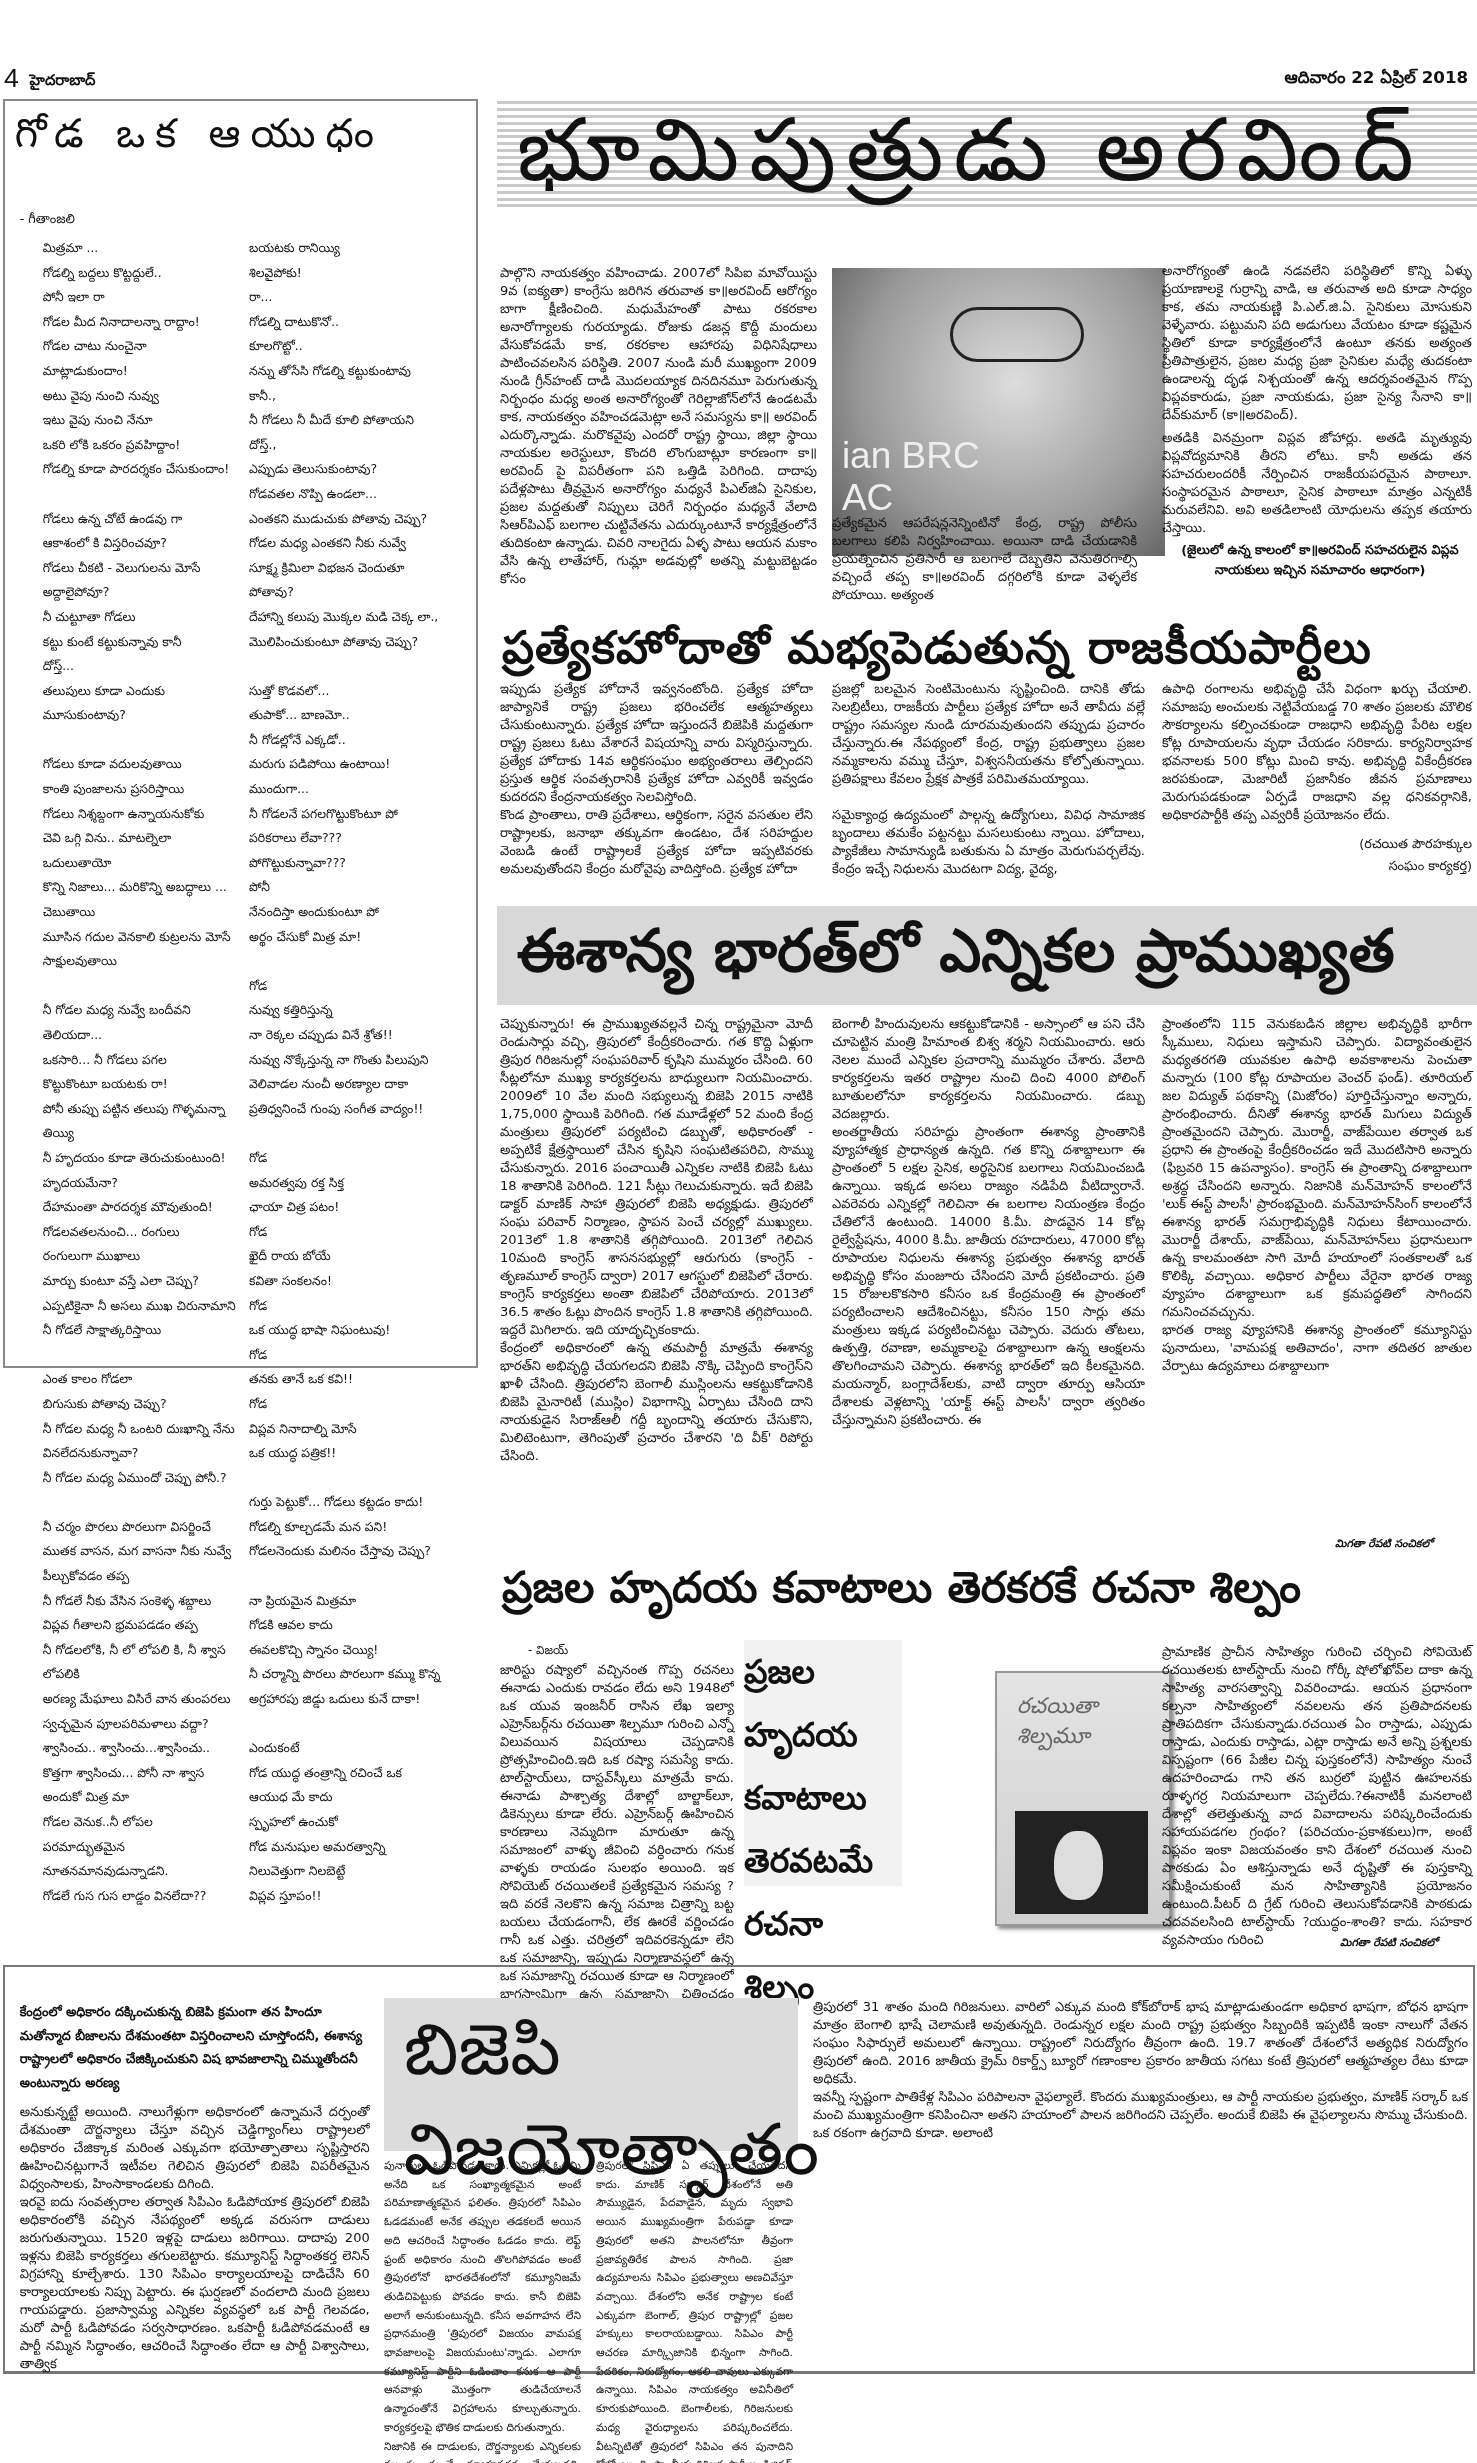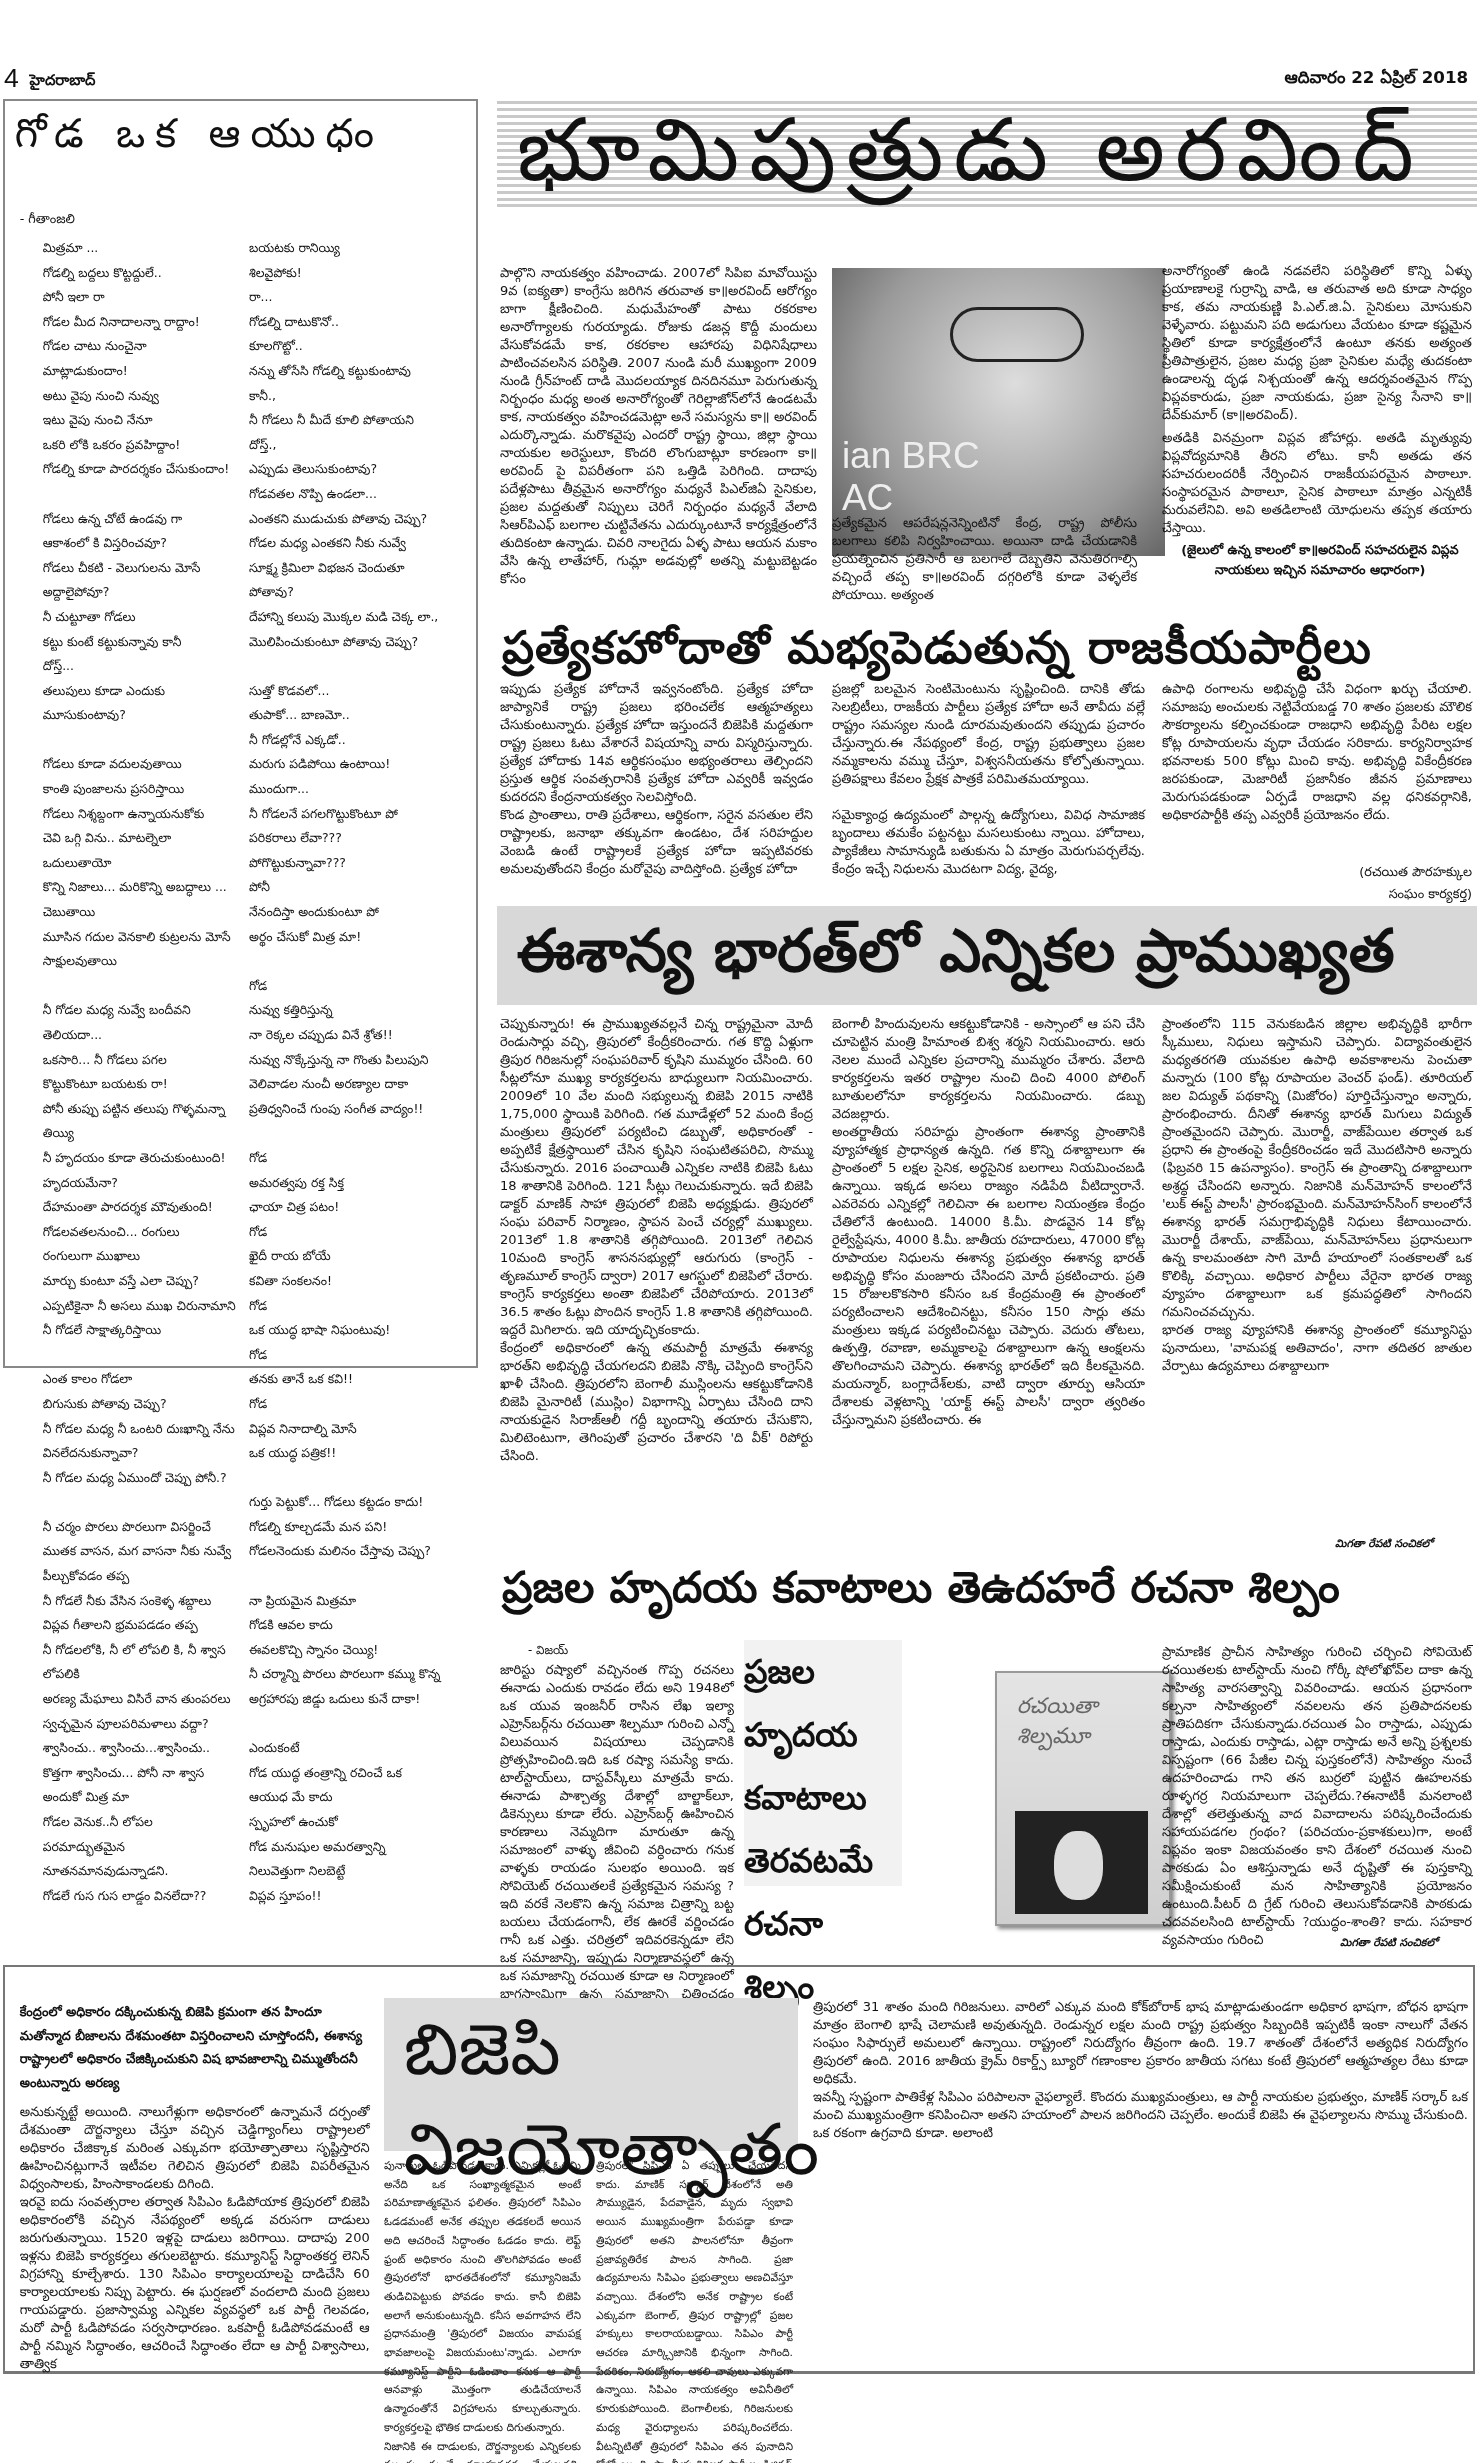--- a/index.html
+++ b/index.html
@@ -204,35 +204,35 @@
 <div class="abs txt" style="left:1162px;top:429px;width:310px;">అతడికి వినమ్రంగా విప్లవ జోహార్లు. అతడి మృత్యువు విప్లవోద్యమానికి తీరని లోటు. కానీ అతడు తన సహచరులందరికీ నేర్పించిన రాజకీయపరమైన పాఠాలూ. సంస్థాపరమైన పాఠాలూ, సైనిక పాఠాలూ మాత్రం ఎన్నటికీ మరువలేనివి. అవి అతడిలాంటి యోధులను తప్పక తయారు చేస్తాయి.</div>
 <div class="abs credit" style="left:1172px;top:540px;width:296px;">(జైలులో ఉన్న కాలంలో కా॥అరవింద్ సహచరులైన విప్లవ నాయకులు ఇచ్చిన సమాచారం ఆధారంగా)</div>
 
 <div class="abs hl2">ప్రత్యేకహోదాతో మభ్యపెడుతున్న రాజకీయపార్టీలు</div>
 <div class="abs txt" style="left:500px;top:680px;width:313px;white-space:pre-line;">ఇప్పుడు ప్రత్యేక హోదానే ఇవ్వనంటోంది. ప్రత్యేక హోదా జాప్యానికే రాష్ట్ర ప్రజలు భరించలేక ఆత్మహత్యలు చేసుకుంటున్నారు. ప్రత్యేక హోదా ఇస్తుందనే బిజెపికి మద్దతుగా రాష్ట్ర ప్రజలు ఓటు వేశారనే విషయాన్ని వారు విస్మరిస్తున్నారు. ప్రత్యేక హోదాకు 14వ ఆర్థికసంఘం అభ్యంతరాలు తెల్పిందని ప్రస్తుత ఆర్థిక సంవత్సరానికి ప్రత్యేక హోదా ఎవ్వరికీ ఇవ్వడం కుదరదని కేంద్రనాయకత్వం సెలవిస్తోంది.
       కొండ ప్రాంతాలు, రాతి ప్రదేశాలు, ఆర్థికంగా, సరైన వసతుల లేని రాష్ట్రాలకు, జనాభా తక్కువగా ఉండటం, దేశ సరిహద్దుల వెంబడి ఉంటే రాష్ట్రాలకే ప్రత్యేక హోదా ఇప్పటివరకు అమలవుతోందని కేంద్రం మరోవైపు వాదిస్తోంది. ప్రత్యేక హోదా</div>
 <div class="abs txt" style="left:832px;top:680px;width:313px;white-space:pre-line;">ప్రజల్లో బలమైన సెంటిమెంటును సృష్టించింది. దానికి తోడు సెలబ్రిటీలు, రాజకీయ పార్టీలు ప్రత్యేక హోదా అనే తావీదు వల్లే రాష్ట్రం సమస్యల నుండి దూరమవుతుందని తప్పుడు ప్రచారం చేస్తున్నారు.ఈ నేపథ్యంలో కేంద్ర, రాష్ట్ర ప్రభుత్వాలు ప్రజల నమ్మకాలను వమ్ము చేస్తూ, విశ్వసనీయతను కోల్పోతున్నాయి. ప్రతిపక్షాలు కేవలం ప్రేక్షక పాత్రకే పరిమితమయ్యాయి.
 
       సమైక్యాంధ్ర ఉద్యమంలో పాల్గన్న ఉద్యోగులు, వివిధ సామాజిక బృందాలు తమకేం పట్టనట్టు మసలుకుంటు న్నాయి. హోదాలు, ప్యాకేజీలు సామాన్యుడి బతుకును ఏ మాత్రం మెరుగుపర్చలేవు. కేంద్రం ఇచ్చే నిధులను మొదటగా విద్య, వైద్య,</div>
 <div class="abs txt" style="left:1162px;top:680px;width:310px;">ఉపాధి రంగాలను అభివృద్ధి చేసే విధంగా ఖర్చు చేయాలి. సమాజపు అంచులకు నెట్టివేయబడ్డ 70 శాతం ప్రజలకు మౌలిక సౌకర్యాలను కల్పించకుండా రాజధాని అభివృద్ధి పేరిట లక్షల కోట్ల రూపాయలను వృధా చేయడం సరికాదు. కార్యనిర్వాహక భవనాలకు 500 కోట్లు మించి కావు. అభివృద్ధి వికేంద్రీకరణ జరపకుండా, మెజారిటీ ప్రజానీకం జీవన ప్రమాణాలు మెరుగుపడకుండా ఏర్పడే రాజధాని వల్ల ధనికవర్గానికి, అధికారపార్టీకి తప్ప ఎవ్వరికీ ప్రయోజనం లేదు.</div>
-<div class="abs sig" style="left:1231px;top:833px;width:241px;white-space:pre-line;margin-top:28px;">(రచయిత పౌరహక్కుల
+<div class="abs sig" style="left:1231px;top:833px;width:241px;white-space:pre-line;">(రచయిత పౌరహక్కుల
 సంఘం కార్యకర్త)</div>
 
 <div class="abs hl3">
     <span>ఈశాన్య భారత్‌లో ఎన్నికల ప్రాముఖ్యత</span>
   </div>
 <div class="abs txt" style="left:500px;top:1015px;width:313px;white-space:pre-line;">చెప్పుకున్నారు! ఈ ప్రాముఖ్యతవల్లనే చిన్న రాష్ట్రమైనా మోదీ రెండుసార్లు వచ్చి, త్రిపురలో కేంద్రీకరించారు. గత కొద్ది ఏళ్లుగా త్రిపుర గిరిజనుల్లో సంఘపరివార్ కృషిని ముమ్మరం చేసింది. 60 సీట్లలోనూ ముఖ్య కార్యకర్తలను బాధ్యులుగా నియమించారు. 2009లో 10 వేల మంది సభ్యులున్న బిజెపి 2015 నాటికి 1,75,000 స్థాయికి పెరిగింది. గత మూడేళ్లలో 52 మంది కేంద్ర మంత్రులు త్రిపురలో పర్యటించి డబ్బుతో, అధికారంతో - అప్పటికే క్షేత్రస్థాయిలో చేసిన కృషిని సంఘటితపరిచి, సొమ్ము చేసుకున్నారు. 2016 పంచాయితీ ఎన్నికల నాటికి బిజెపి ఓటు 18 శాతానికి పెరిగింది. 121 సీట్లు గెలుచుకున్నారు. ఇదే బిజెపి డాక్టర్ మాణిక్ సాహా త్రిపురలో బిజెపి అధ్యక్షుడు. త్రిపురలో సంఘ పరివార్ నిర్మాణం, స్థాపన పెంచే చర్యల్లో ముఖ్యులు. 2013లో 1.8 శాతానికి తగ్గిపోయింది. 2013లో గెలిచిన 10మంది కాంగ్రెస్ శాసనసభ్యుల్లో ఆరుగురు (కాంగ్రెస్ - తృణమూల్ కాంగ్రెస్ ద్వారా) 2017 ఆగస్టులో బిజెపిలో చేరారు. కాంగ్రెస్ కార్యకర్తలు అంతా బిజెపిలో చేరిపోయారు. 2013లో 36.5 శాతం ఓట్లు పొందిన కాంగ్రెస్ 1.8 శాతానికి తగ్గిపోయింది. ఇద్దరే మిగిలారు. ఇది యాదృచ్ఛికంకాదు.
 కేంద్రంలో అధికారంలో ఉన్న తమపార్టీ మాత్రమే ఈశాన్య భారత్‌ని అభివృద్ధి చేయగలదని బిజెపి నొక్కి చెప్పింది కాంగ్రెస్‌ని ఖాళీ చేసింది. త్రిపురలోని బెంగాలీ ముస్లింలను ఆకట్టుకోడానికి బిజెపి మైనారిటీ (ముస్లిం) విభాగాన్ని ఏర్పాటు చేసింది దాని నాయకుడైన సిరాజ్‌ఆలీ గద్దీ బృందాన్ని తయారు చేసుకొని, మిలిటెంటుగా, తెగింపుతో ప్రచారం చేశారని 'ది వీక్' రిపోర్టు చేసింది.</div>
 <div class="abs txt" style="left:832px;top:1015px;width:313px;white-space:pre-line;">బెంగాలీ హిందువులను ఆకట్టుకోడానికి - అస్సాంలో ఆ పని చేసి చూపెట్టిన మంత్రి హిమాంత బిశ్వ శర్మని నియమించారు. ఆరు నెలల ముందే ఎన్నికల ప్రచారాన్ని ముమ్మరం చేశారు. వేలాది కార్యకర్తలను ఇతర రాష్ట్రాల నుంచి దించి 4000 పోలింగ్ బూతులలోనూ కార్యకర్తలను నియమించారు. డబ్బు వెదజల్లారు.
 అంతర్జాతీయ సరిహద్దు ప్రాంతంగా ఈశాన్య ప్రాంతానికి వ్యూహాత్మక ప్రాధాన్యత ఉన్నది. గత కొన్ని దశాబ్దాలుగా ఈ ప్రాంతంలో 5 లక్షల సైనిక, అర్థసైనిక బలగాలు నియమించబడి ఉన్నాయి. ఇక్కడ అసలు రాజ్యం నడిపేది వీటిద్వారానే. ఎవరెవరు ఎన్నికల్లో గెలిచినా ఈ బలగాల నియంత్రణ కేంద్రం చేతిలోనే ఉంటుంది. 14000 కి.మీ. పొడవైన 14 కోట్ల రైల్వేస్టేషను, 4000 కి.మీ. జాతీయ రహదారులు, 47000 కోట్ల రూపాయల నిధులను ఈశాన్య ప్రభుత్వం ఈశాన్య భారత్ అభివృద్ధి కోసం మంజూరు చేసిందని మోదీ ప్రకటించారు. ప్రతి 15 రోజులకొకసారి కనీసం ఒక కేంద్రమంత్రి ఈ ప్రాంతంలో పర్యటించాలని ఆదేశించినట్టు, కనీసం 150 సార్లు తమ మంత్రులు ఇక్కడ పర్యటించినట్టు చెప్పారు. వెదురు తోటలు, ఉత్పత్తి, రవాణా, అమ్మకాలపై దశాబ్దాలుగా ఉన్న ఆంక్షలను తొలగించామని చెప్పారు. ఈశాన్య భారత్‌లో ఇది కీలకమైనది. మయన్మార్, బంగ్లాదేశ్‌లకు, వాటి ద్వారా తూర్పు ఆసియా దేశాలకు వెళ్లటాన్ని 'యాక్ట్ ఈస్ట్ పాలసీ' ద్వారా త్వరితం చేస్తున్నామని ప్రకటించారు. ఈ</div>
 <div class="abs txt" style="left:1162px;top:1015px;width:310px;white-space:pre-line;">ప్రాంతంలోని 115 వెనుకబడిన జిల్లాల అభివృద్ధికి భారీగా స్కీములు, నిధులు ఇస్తామని చెప్పారు. విద్యావంతులైన మధ్యతరగతి యువకుల ఉపాధి అవకాశాలను పెంచుతా మన్నారు (100 కోట్ల రూపాయల వెంచర్ ఫండ్). తూరియల్ జల విద్యుత్ పథకాన్ని (మిజోరం) పూర్తిచేస్తున్నాం అన్నారు, ప్రారంభించారు. దీనితో ఈశాన్య భారత్ మిగులు విద్యుత్ ప్రాంతమైందని చెప్పారు. మొరార్జీ, వాజ్‌పేయిల తర్వాత ఒక ప్రధాని ఈ ప్రాంతంపై కేంద్రీకరించడం ఇదే మొదటిసారి అన్నారు (ఫిబ్రవరి 15 ఉపన్యాసం). కాంగ్రెస్ ఈ ప్రాంతాన్ని దశాబ్దాలుగా అశ్రద్ధ చేసిందని అన్నారు. నిజానికి మన్‌మోహన్ కాలంలోనే 'లుక్ ఈస్ట్ పాలసీ' ప్రారంభమైంది. మన్‌మోహన్‌సింగ్ కాలంలోనే ఈశాన్య భారత్ సమగ్రాభివృద్ధికి నిధులు కేటాయించారు. మొరార్జీ దేశాయ్, వాజ్‌పేయి, మన్‌మోహన్‌లు ప్రధానులుగా ఉన్న కాలమంతటా సాగి మోదీ హయాంలో సంతకాలతో ఒక కొలిక్కి వచ్చాయి. అధికార పార్టీలు వేరైనా భారత రాజ్య వ్యూహం దశాబ్దాలుగా ఒక క్రమపద్ధతిలో సాగిందని గమనించవచ్చును.
 భారత రాజ్య వ్యూహానికి ఈశాన్య ప్రాంతంలో కమ్యూనిస్టు పునాదులు, 'వామపక్ష అతివాదం', నాగా తదితర జాతుల వేర్పాటు ఉద్యమాలు దశాబ్దాలుగా</div>
 <div class="abs cont" style="left:1335px;top:1537px;">మిగతా రేపటి సంచికలో</div>
 
-<div class="abs hl4">ప్రజల హృదయ కవాటాలు తెఉదహరే రచనా శిల్పం</div>
+<div class="abs hl4">ప్రజల హృదయ కవాటాలు తెరకరకే రచనా శిల్పం</div>
 <div class="abs" style="left:500px;top:1643px;font-size:11.8px;margin-left:28px;">- విజయ్</div>
 <div class="abs txt" style="left:500px;top:1661px;width:234px;">జారిస్టు రష్యాలో వచ్చినంత గొప్ప రచనలు ఈనాడు ఎందుకు రావడం లేదు అని 1948లో ఒక యువ ఇంజనీర్ రాసిన లేఖ ఇల్యా ఎహ్రెన్‌బర్గ్‌ను రచయితా శిల్పమూ గురించి ఎన్నో విలువయిన విషయాలు చెప్పడానికి ప్రోత్సహించింది.ఇది ఒక రష్యా సమస్యే కాదు. టాల్‌స్టాయ్‌లు, దాస్టవ్‌స్కీలు మాత్రమే కాదు. ఈనాడు పాశ్చాత్య దేశాల్లో బాల్జాక్‌లూ, డికెన్సులు కూడా లేరు. ఎహ్రెన్‌బర్గ్ ఊహించిన కారణాలు నెమ్మదిగా మారుతూ ఉన్న సమాజంలో వాళ్ళు జీవించి వర్ధించారు గనుక వాళ్ళకు రాయడం సులభం అయింది. ఇక సోవియెట్ రచయితలకే ప్రత్యేకమైన సమస్య ?ఇది వరకే నెలకొని ఉన్న సమాజ చిత్రాన్ని బట్ట బయలు చేయడంగానీ, లేక ఊరకే వర్ణించడం గానీ ఒక ఎత్తు. చరిత్రలో ఇదివరకెన్నడూ లేని ఒక సమాజాన్ని, ఇప్పుడు నిర్మాణావస్థలో ఉన్న ఒక సమాజాన్ని రచయిత కూడా ఆ నిర్మాణంలో భాగస్వామిగా ఉన్న సమాజాన్ని చిత్రించడం మరో ఎత్తు. ఈ రెండింటినీ పోల్చడానికి వీలు లేదు.రష్యాలోనే కాకుండా పాశ్చాత్య సాహిత్యంలో వచ్చిన</div>
 <div class="abs sidebox">
   <div class="sideword">ప్రజల</div>
   <div class="sideword">హృదయ</div>
   <div class="sideword">కవాటాలు</div>
   <div class="sideword">తెరవటమే</div>
   <div class="sideword">రచనా</div>
   <div class="sideword">శిల్పం</div>
 </div>

